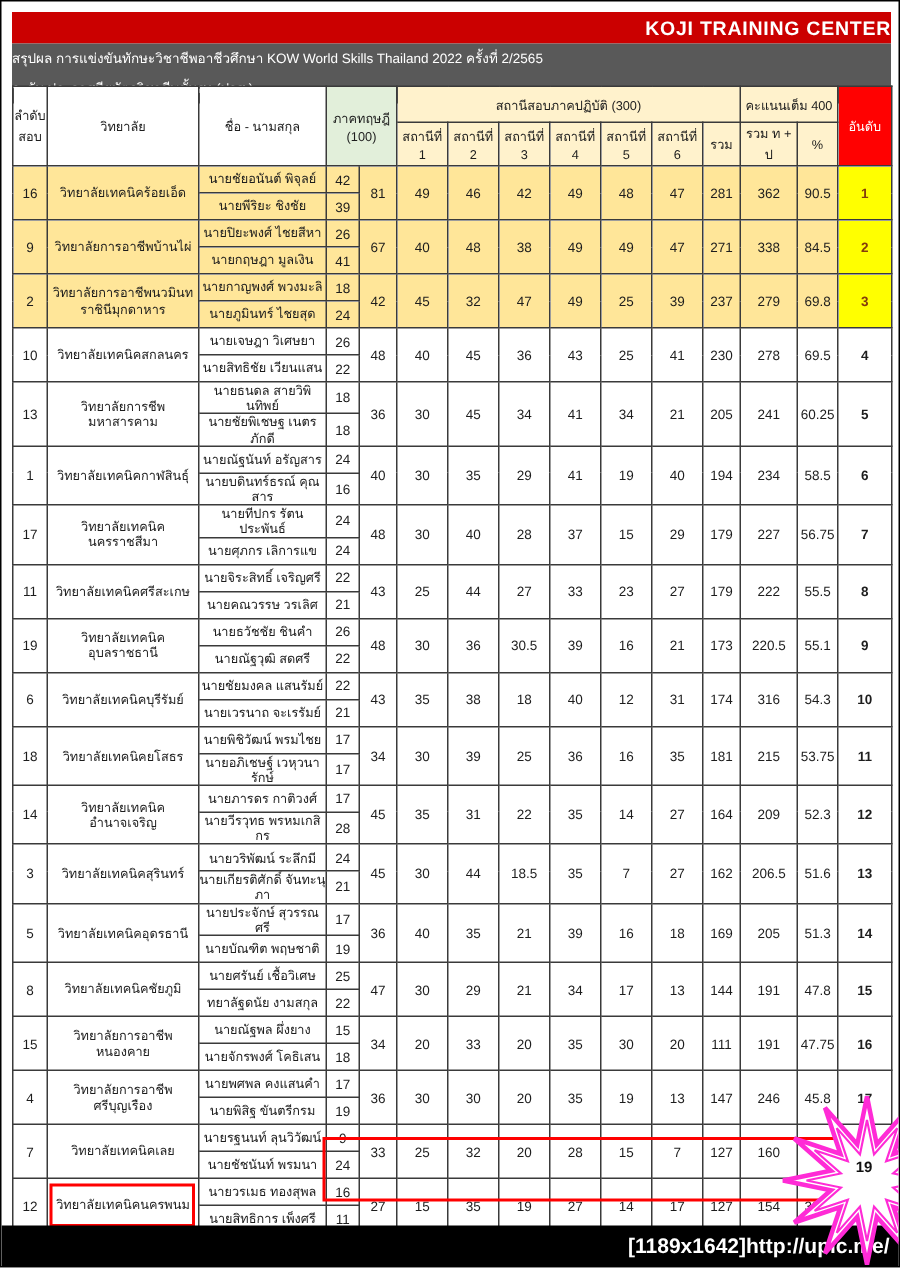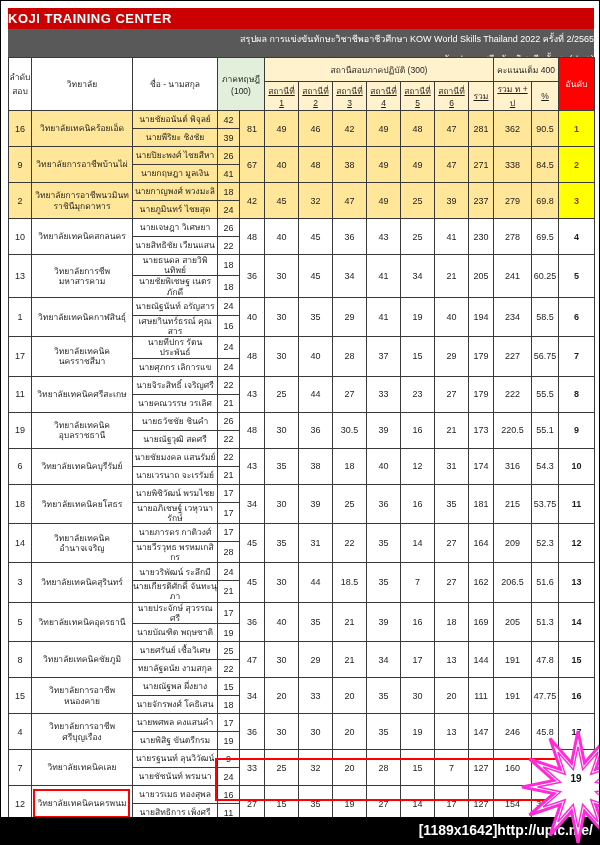--- a/index.html
+++ b/index.html
@@ -5,38 +5,38 @@
   * { margin:0; padding:0; box-sizing:border-box; }
   html,body { background:#888; }
   body { font-family:"Liberation Sans", sans-serif; }
   #page {
     position:relative; width:600px; height:845px; background:#fff;
     border:1px solid #000; overflow:hidden; margin:0 auto;
   }
   .title-bar {
     position:absolute; left:7px; top:7px; width:586px; height:21px;
     background:#cb0000; color:#fff; font-weight:bold; font-size:13px;
-    text-align:left; line-height:21px; letter-spacing:.5px;
+    text-align:right; line-height:21px; letter-spacing:.5px;
   }
   .subtitle-bar {
     position:absolute; left:7px; top:28px; width:586px; height:40px;
-    background:#595959; color:#fff; font-size:9px; text-align:right;
+    background:#595959; color:#fff; font-size:9px; text-align:left;
   }
   .subtitle-bar div { line-height:20px; white-space:nowrap; }
   table.results {
     position:absolute; left:7px; top:56px; width:586px;
     border-collapse:collapse; table-layout:fixed;
     font-size:9px; color:#1d1d1d;
   }
   table.results th, table.results td {
     border:1px solid #3a3a3a; text-align:center; vertical-align:middle;
     padding:0; overflow:hidden;
   }
   thead tr.h1 th { height:24px; }
-  thead tr.h2 th { height:20px;text-decoration:underline; }
+  thead tr.h2 th { height:20px; }
   thead th { font-weight:normal; font-size:8.5px; background:#fff; }
   th.theory-h { background:#e2efda; }
   th.cream { background:#fff2cc; }
   th.rank-h { background:#ff0101; color:#fff; }
   tbody tr { height:18px; }
   td.num { font-size:9px; }
   td.college, td.name {
     text-align:left; padding-left:3px; font-size:8.5px; line-height:1.2;
   }
   tr.hl td { background:#ffe699; }
@@ -238,21 +238,21 @@
           <td rowspan="2" class="num">29</td>
           <td rowspan="2" class="num">41</td>
           <td rowspan="2" class="num">19</td>
           <td rowspan="2" class="num">40</td>
           <td rowspan="2" class="num">194</td>
           <td rowspan="2" class="num">234</td>
           <td rowspan="2" class="num">58.5</td>
           <td rowspan="2" class="num rank">6</td>
         </tr>
         <tr>
-          <td class="name">เศษยาินทร์ธรณ์ คุณสาร</td>
+          <td class="name">นายบดินทร์ธรณ์ คุณสาร</td>
           <td class="num">16</td>
         </tr>
         <tr>
           <td rowspan="2" class="num">17</td>
           <td rowspan="2" class="college">วิทยาลัยเทคนิคนครราชสีมา</td>
           <td class="name">นายทีปกร รัตนประพันธ์</td>
           <td class="num">24</td>
           <td rowspan="2" class="num">48</td>
           <td rowspan="2" class="num">30</td>
           <td rowspan="2" class="num">40</td>

